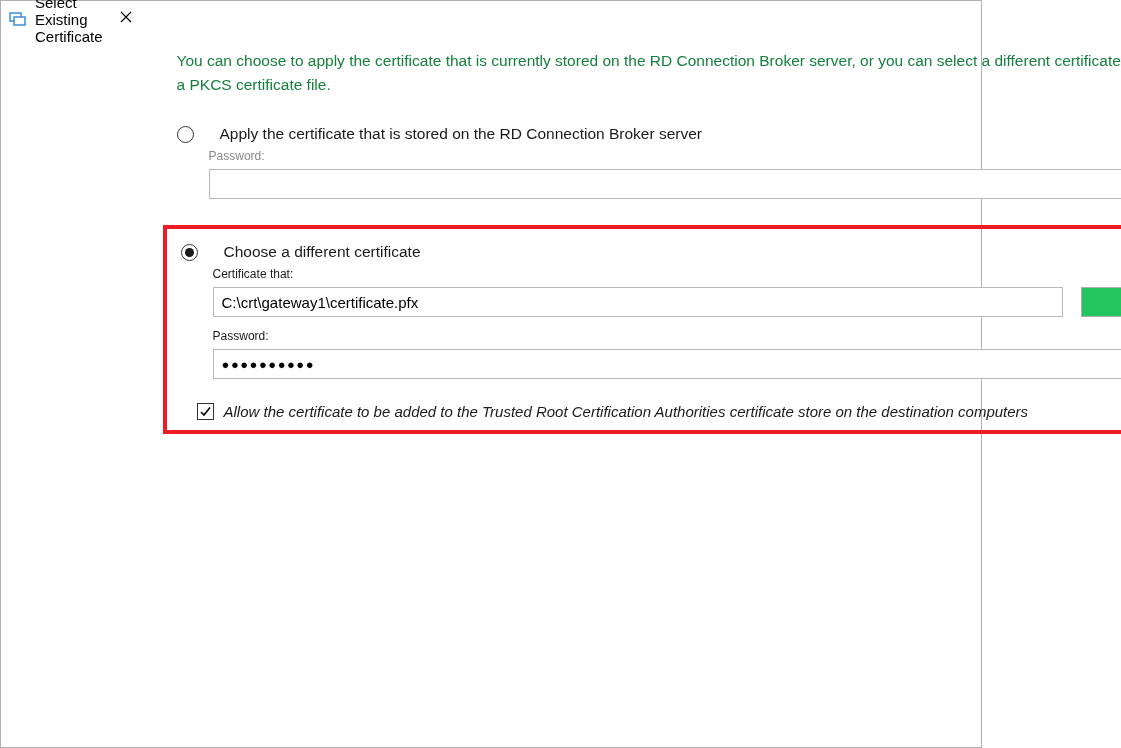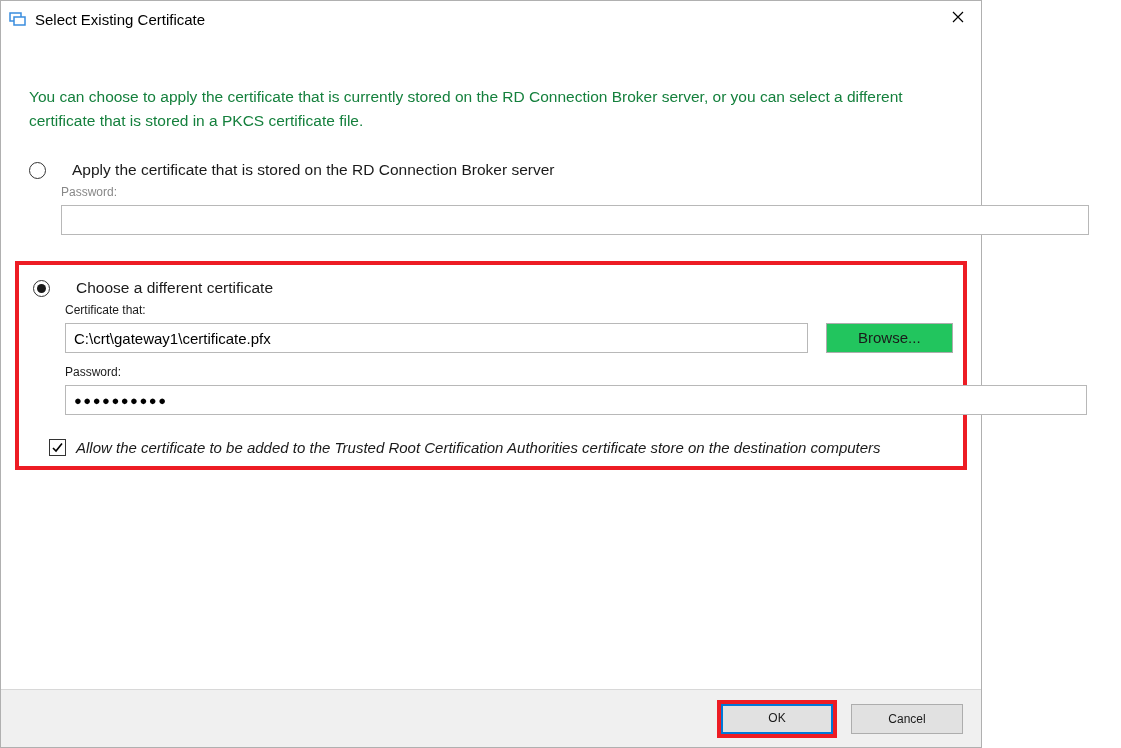--- a/index.html
+++ b/index.html
@@ -9,21 +9,21 @@
     font-family: "Segoe UI", Tahoma, sans-serif;
     font-size: 15px;
     color: #1a1a1a;
     background: #ffffff;
     overflow: hidden;
   }
   .window {
     width: 982px; height: 748px;
     border: 1px solid #b0b0b0;
     display: flex;
-    flex-direction: column;
+    flex-direction: row;
     position: relative;
   }
   .titlebar {
     height: 36px;
     display: flex;
     align-items: center;
     padding: 0 0 0 8px;
     font-size: 15px;
     color: #000;
   }

